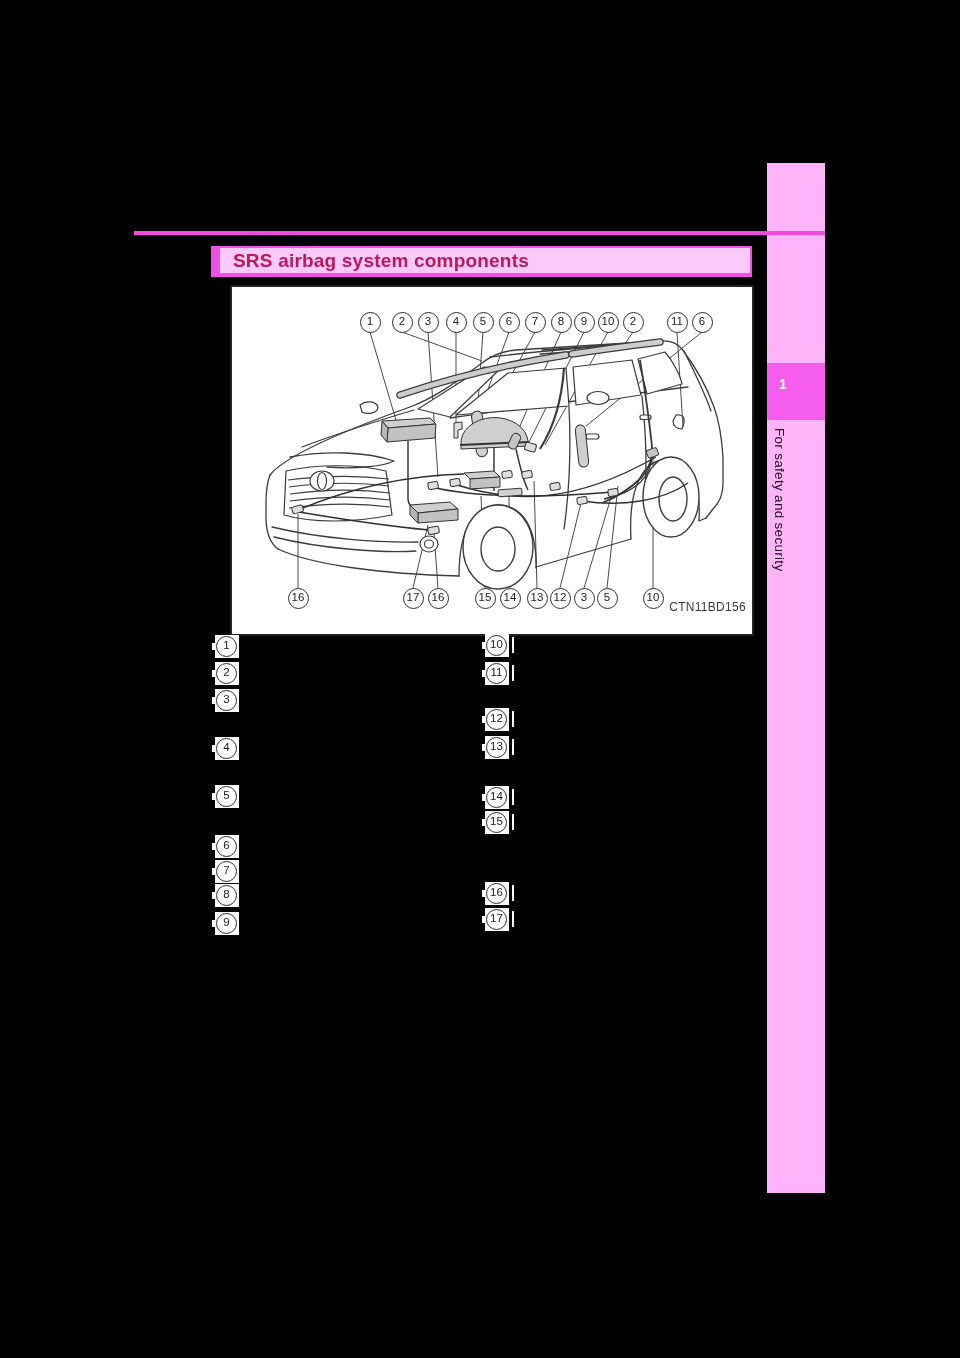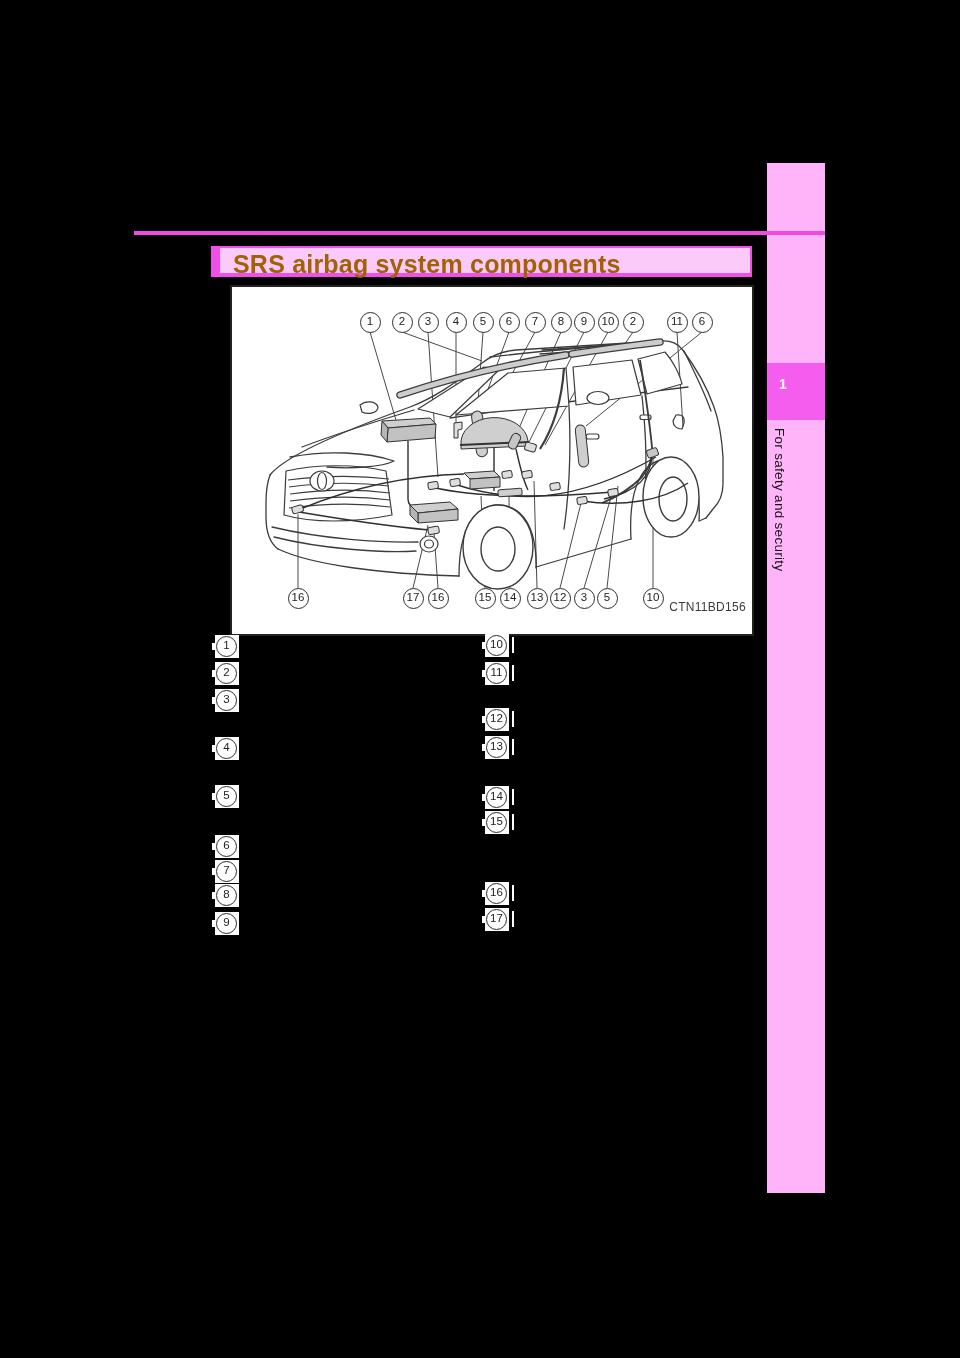--- a/index.html
+++ b/index.html
@@ -7,21 +7,21 @@
         font-family:"Liberation Sans", sans-serif;}
 
   
   .hline{position:absolute;left:134px;top:231px;width:691px;height:4px;background:#f04ae2;z-index:3;}
 
   
   .banner{position:absolute;left:211px;top:246px;width:541px;height:31px;background:#fccaf8;
           border-top:2px solid #f050e8;border-right:2px solid #f050e8;border-bottom:4px solid #f050e8;
           box-sizing:border-box;}
   .banner-accent{position:absolute;left:0;top:0;width:9px;height:100%;background:#f050e8;}
-  .banner-title{position:absolute;left:22px;top:2px;font-size:25px;font-weight:bold;color:#a16207;
+  .banner-title{position:absolute;left:22px;top:2px;font-size:19px;font-weight:bold;color:#be185d;
           letter-spacing:0.2px;white-space:nowrap;}
 
   
   .figure{position:absolute;left:230px;top:285px;width:520px;height:347px;background:#fff;
           border:2px solid #222;box-sizing:content-box;}
   .figure svg{position:absolute;left:0;top:0;}
   .figure-code{position:absolute;right:6px;bottom:20px;font-size:12px;color:#3a3a3a;letter-spacing:0.3px;}
 
   .callout{position:absolute;width:21px;height:21px;border:1.6px solid #2d2d2d;border-radius:50%;
           background:#fff;box-sizing:border-box;text-align:center;font-size:11.5px;line-height:17px;

